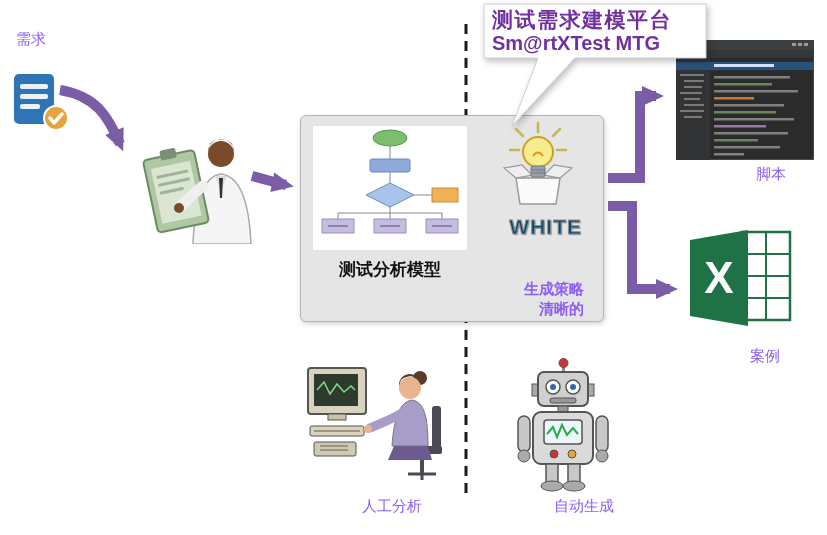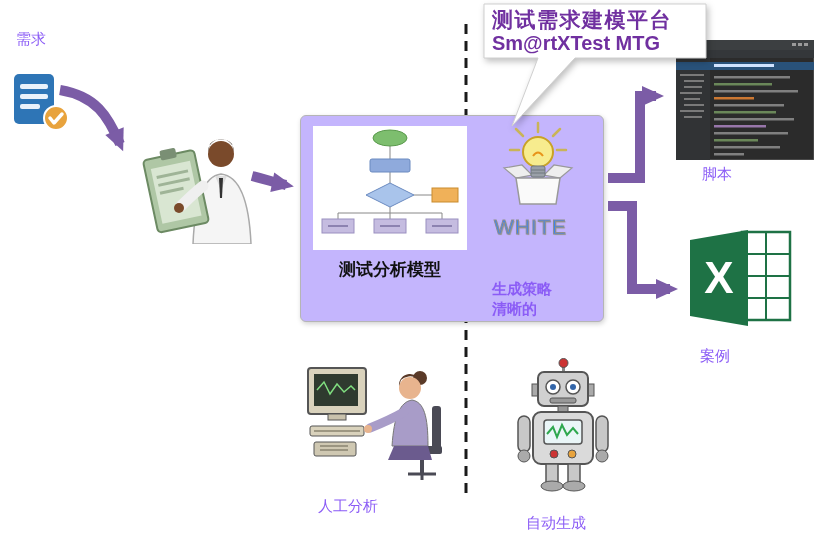--- a/index.html
+++ b/index.html
@@ -1,56 +1,56 @@
 <!DOCTYPE html>
 <html><head>
 <meta charset="utf-8">
 <style>
   html,body{margin:0;padding:0;background:#fff;}
   .canvas{position:relative;width:827px;height:535px;background:#fff;
           font-family:"Liberation Sans",sans-serif;overflow:hidden;color:#111;}
   .abs{position:absolute;}
   .label{position:absolute;color:#8b5cf6;font-size:15px;white-space:nowrap;}
-  .centered{text-align:left;white-space:normal;}
+  .centered{text-align:right;white-space:normal;}
 
   #req-label{left:16px;top:30px;}
   #doc-icon{left:12px;top:72px;z-index:2;}
   #analyst-icon{left:133px;top:126px;z-index:2;}
   #req-analysis-label{left:148px;top:247px;width:104px;}
 
   #divider{left:460px;top:24px;z-index:1;}
 
-  #process-box{left:300px;top:115px;width:302px;height:205px;background:#c4b5fd;
+  #process-box{left:300px;top:115px;width:302px;height:205px;background:#e5e5e5;
                border:1px solid #B5B5B5;border-radius:6px;z-index:2;
                box-shadow:1px 2px 5px rgba(0,0,0,0.18);}
   #flow-panel{position:absolute;left:12px;top:10px;width:154px;height:124px;background:#fff;}
   #model-label{position:absolute;left:6px;top:142px;width:166px;text-align:center;
                font-size:17px;font-weight:bold;}
 
   #bubble{left:470px;top:0px;z-index:3;filter:drop-shadow(2px 3px 3px rgba(0,0,0,0.25));}
   #callout-title{left:492px;top:6px;font-size:21px;font-weight:bold;color:#7030A0;
                  letter-spacing:1.5px;z-index:4;}
   #callout-subtitle{left:492px;top:32px;font-size:20px;font-weight:600;color:#7030A0;z-index:4;}
 
   #bulb-icon{left:502px;top:120px;z-index:3;}
-  #whitebox-label{left:494px;top:215px;width:88px;z-index:3;font-weight:400;font-size:21px;
-                  line-height:1.1;letter-spacing:1px;color:#3b82f6;
+  #whitebox-label{left:494px;top:215px;width:88px;z-index:3;font-weight:700;font-size:21px;
+                  line-height:1.1;letter-spacing:1px;color:#0c4a6e;
                   -webkit-text-stroke:1px #8F8F8F;text-shadow:1px 1px 1px #9a9a9a;}
   #strategy-label{left:492px;top:279px;width:92px;z-index:3;font-weight:bold;
                   font-size:15px;line-height:1.35;}
 
   #editor-shot{left:676px;top:40px;z-index:2;}
   #script-label{left:702px;top:165px;width:84px;}
   #excel-icon{left:686px;top:226px;z-index:2;}
   #case-label{left:700px;top:347px;width:80px;}
 
   #operator-icon{left:300px;top:350px;z-index:2;}
   #manual-label{left:318px;top:497px;width:104px;}
   #robot-icon{left:506px;top:356px;z-index:2;}
-  #auto-label{left:526px;top:497px;width:104px;margin-top:17px;}
+  #auto-label{left:510px;top:497px;width:104px;}
 
   #arrows{left:0;top:0;z-index:5;pointer-events:none;}
 </style>
 </head>
 <body>
 
 <div class="canvas">
 
   <svg id="divider" class="abs" width="12" height="470">
     <line x1="6" y1="0" x2="6" y2="470" stroke="#1A1A1A" stroke-width="3" stroke-dasharray="10 7"></line>

